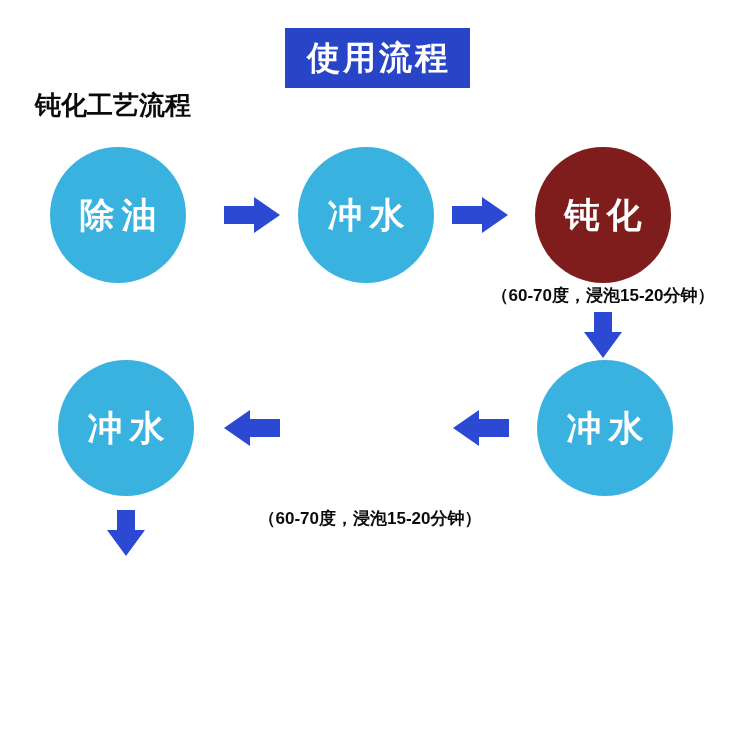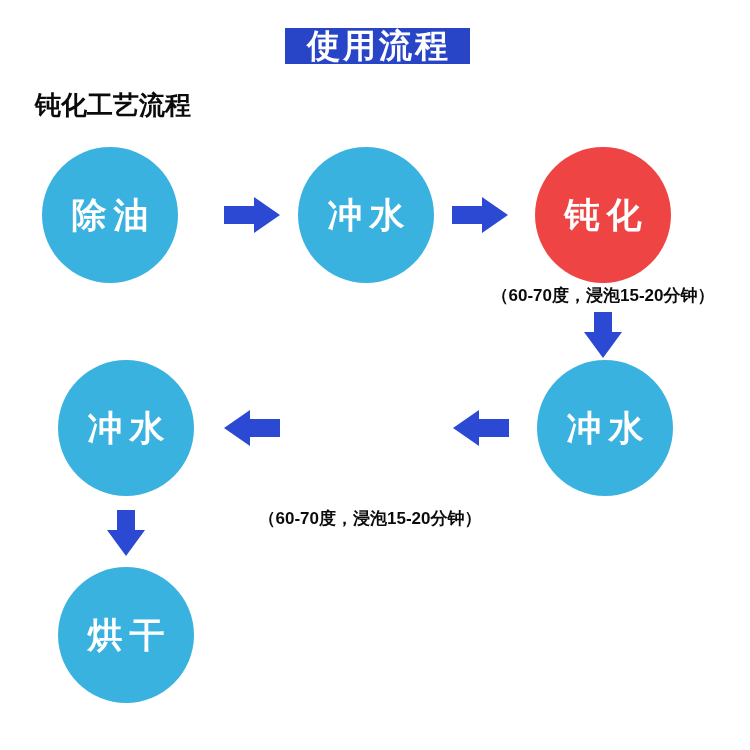--- a/index.html
+++ b/index.html
@@ -1,40 +1,40 @@
 <!DOCTYPE html>
 <html><head>
 <meta charset="utf-8">
 <style>
   html,body { margin:0; padding:0; background:#ffffff; }
   #canvas {
     position:relative; width:750px; height:750px; background:#ffffff;
     font-family:"Liberation Sans","DejaVu Sans",sans-serif; overflow:hidden;
   }
   .banner {
-    position:absolute; left:285px; top:28px; width:185px; height:36px;
+    position:absolute; left:285px; top:28px; width:185px; height:60px;
     background:#2845c7; color:#ffffff; font-size:33px; font-weight:700;
     display:flex; align-items:center; justify-content:center;
     letter-spacing:3px; text-indent:3px;
   }
   .subtitle {
     position:absolute; left:35px; top:88px; width:710px;
     display:flex; align-items:baseline; white-space:nowrap; color:#0b0b0b;
   }
   .sub-heading { font-size:26px; font-weight:700; }
   .sub-note   { font-size:20.5px; font-weight:700; }
   .circle {
     position:absolute; width:136px; height:136px; border-radius:50%;
     display:flex; align-items:center; justify-content:center;
     color:#ffffff; font-size:35px; font-weight:700;
     letter-spacing:7px; text-indent:7px;
   }
   .light { background:#3ab2e0; }
-  .dark  { background:#ef4444; }
-  .c1 { left:42px;  top:147px;text-align:center; }
+  .dark  { background:#7f1d1d; }
+  .c1 { left:50px;  top:147px;text-align:center; }
   .c2 { left:298px; top:147px; }
   .c3 { left:535px; top:147px; }
   .c4 { left:58px;  top:360px; }
   .c5 { left:298px; top:360px; }
   .c6 { left:537px; top:360px; }
   .c7 { left:58px;  top:567px; }
   .arrow { position:absolute; }
   .arrow polygon { fill:#2c49d4; }
   .ar1 { left:224px; top:197px; }
   .ar2 { left:452px; top:197px; }
@@ -80,15 +80,14 @@
   </svg>
   <div class="note note2">（60-70度，浸泡15-20分钟）</div>
   <svg class="arrow al2" width="56" height="36" viewBox="0 0 56 36">
     <polygon points="56,9 26,9 26,0 0,18 26,36 26,27 56,27"></polygon>
   </svg>
   <div class="circle light c4">冲水</div>
   <svg class="arrow ad2" width="38" height="46" viewBox="0 0 38 46">
     <polygon points="10,0 28,0 28,20 38,20 19,46 0,20 10,20"></polygon>
   </svg>
 
-  <div class="circle light c7">烘干</div>
 
 </div>
 
 </body></html>

